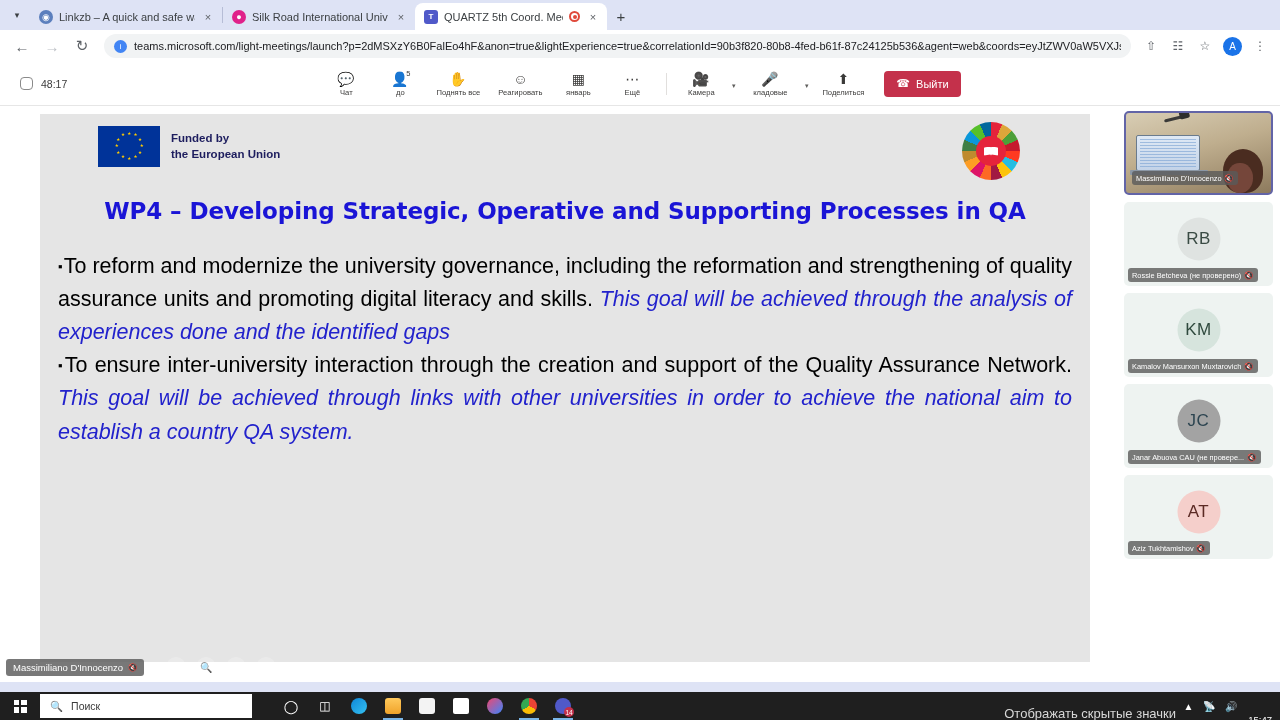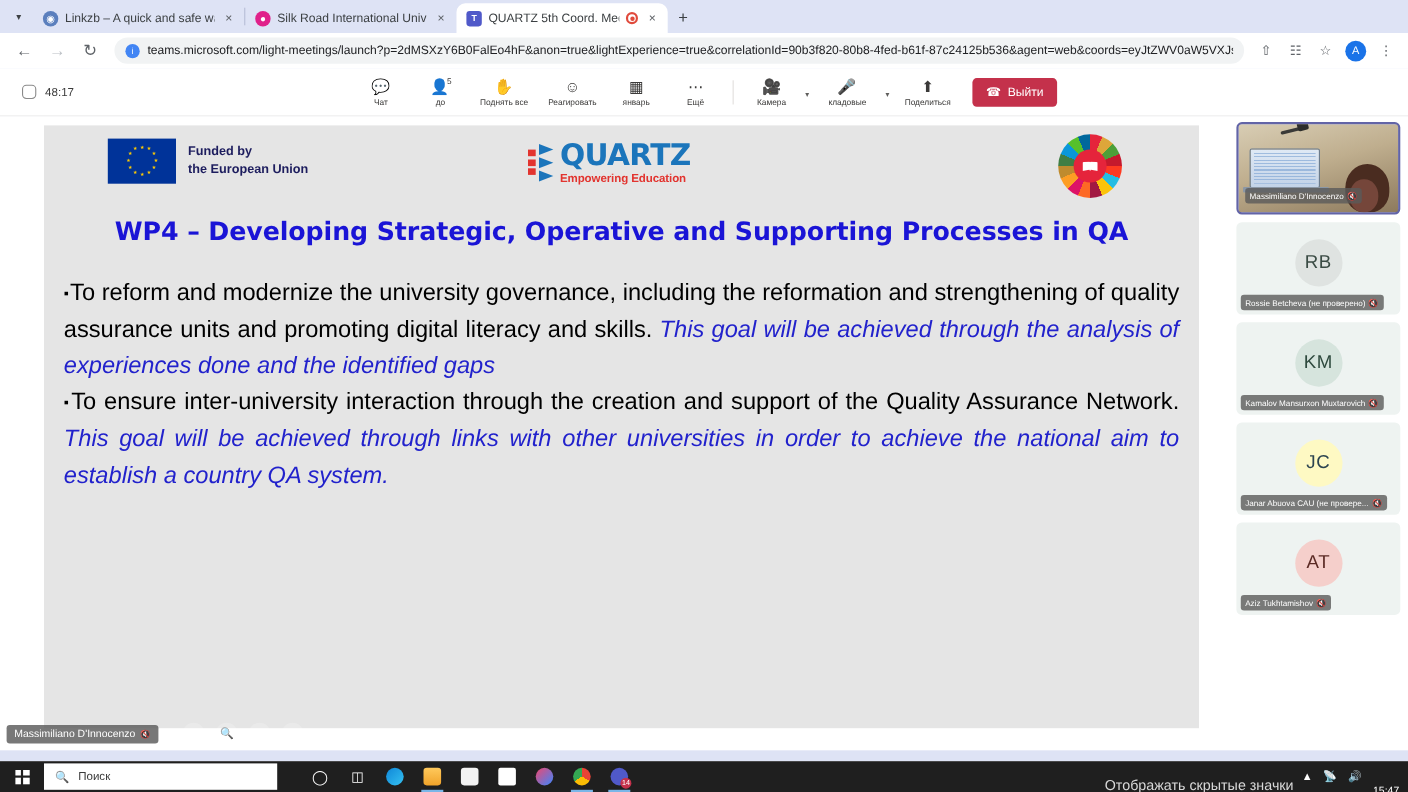--- a/index.html
+++ b/index.html
@@ -301,38 +301,20 @@
                 <span class="eu-star" style="left: 16.7px; top: 18.3px;">★</span>
                 <span class="eu-star" style="left: 18.3747px; top: 12.05px;">★</span>
                 <span class="eu-star" style="left: 22.95px; top: 7.47468px;">★</span>
               </div>
             <div class="eu-text">
               <div>Funded by</div>
               <div>the European Union</div>
             </div>
           </div>
 
-          <div class="q-logo">
-            <div class="q-marks">
-              <div class="q-redbars">
-                <div class="q-redbar"></div>
-                  <div class="q-redbar"></div>
-                  <div class="q-redbar"></div>
-              </div>
-              <div class="q-chevs">
-                <div class="q-chev"></div>
-                  <div class="q-chev"></div>
-                  <div class="q-chev"></div>
-              </div>
-            </div>
-            <div class="q-words">
-              <div class="q-name">QUARTZ</div>
-              <div class="q-sub">Empowering Education</div>
-            </div>
-          </div>
 
           <div class="sdg">
             <div class="sdg-core">
                 <div class="sdg-book"></div>
               </div>
           </div>
         </div>
 
         <div class="slide-title">WP4 – Developing Strategic, Operative and Supporting Processes in QA</div>
 
@@ -385,21 +367,21 @@
 
       <div class="tile">
         <div class="avatar" style="background:#d6e4dd;color:#2f4a3e">KM</div>
         <div class="namechip">
           <span>Kamalov Mansurxon Muxtarovich</span>
           <span class="mute">🔇</span>
         </div>
       </div>
 
       <div class="tile">
-        <div class="avatar" style="background:#fef9c3;color:#2c4450">JC</div>
+        <div class="avatar" style="background:#a3a3a3;color:#2c4450">JC</div>
         <div class="namechip">
           <span>Janar Abuova CAU (не провере...</span>
           <span class="mute">🔇</span>
         </div>
       </div>
 
       <div class="tile">
         <div class="avatar" style="background:#f5cfcb;color:#5b2a24">AT</div>
         <div class="namechip">
           <span>Aziz Tukhtamishov</span>

